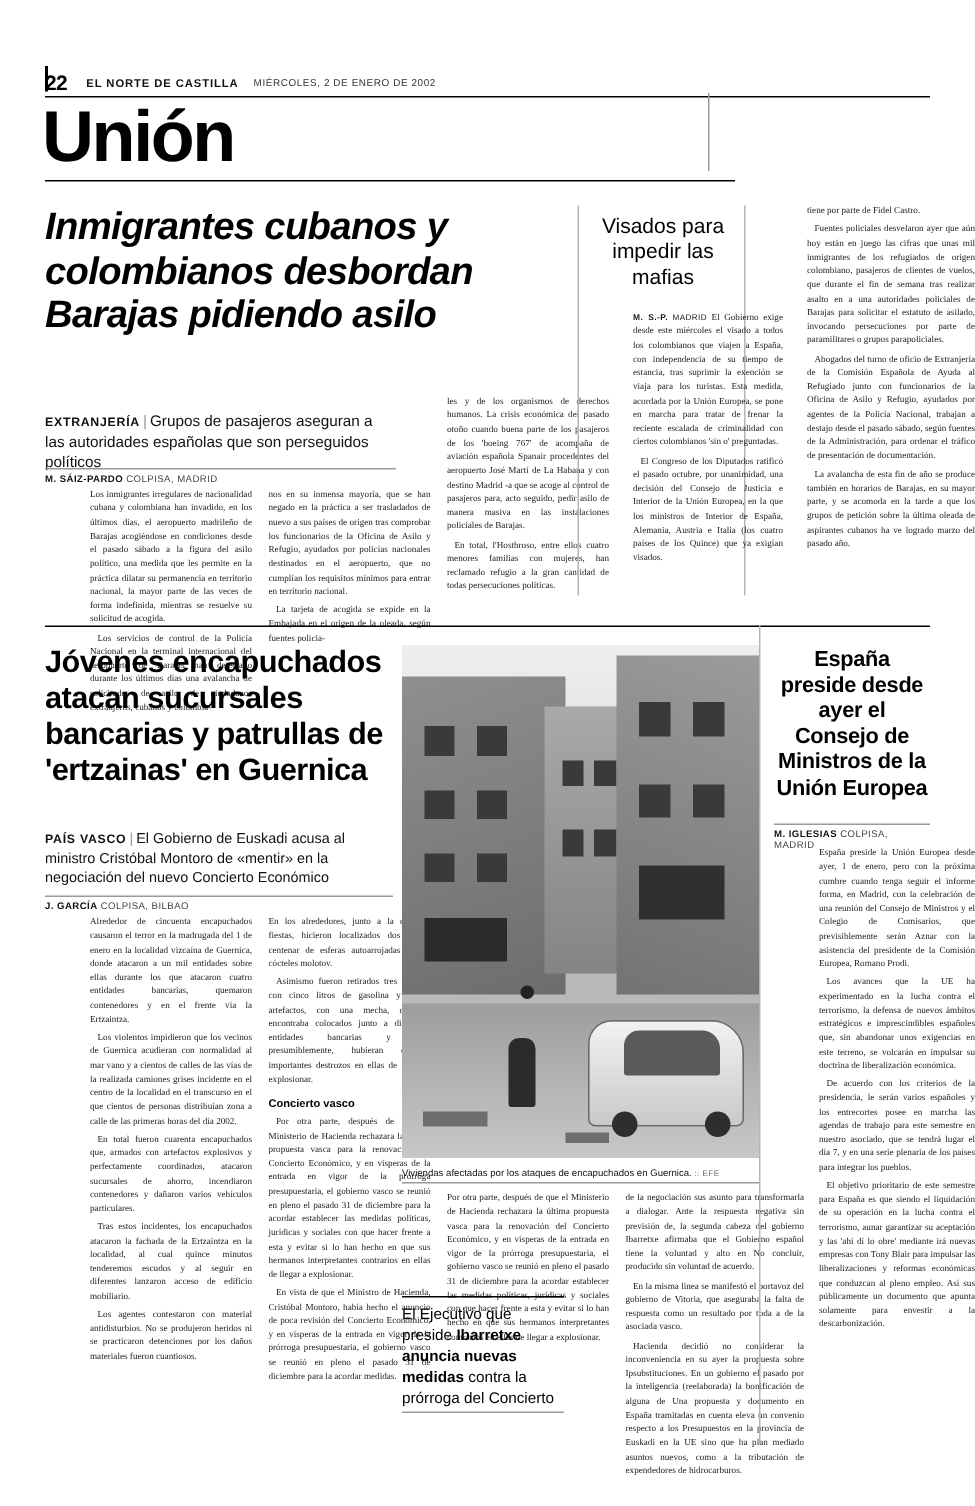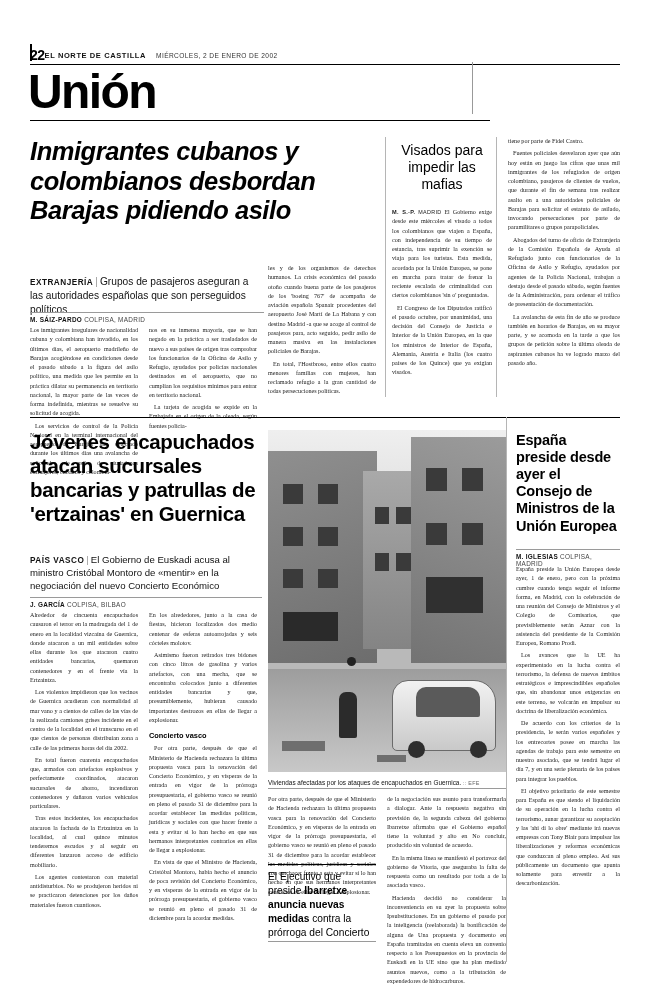--- a/index.html
+++ b/index.html
@@ -29,21 +29,21 @@
     height: 18px;
     display: flex;
     align-items: center;
   }
   .folio {
     font-family: "Liberation Sans", sans-serif;
     font-weight: bold;
     font-size: 14px;
     letter-spacing: -0.5px;
     color: #000;
-    margin-right: 0;
+    margin-right: 13px;
   }
   .folio-rule {
     position: absolute;
     left: 30px; top: 44px;
     width: 2px; height: 17px;
     background: #000;
   }
   .paper-name {
     font-family: "Liberation Sans", sans-serif;
     font-weight: bold;
@@ -143,20 +143,21 @@
   .byline .org { color: #444; font-weight: normal; }
 
   
   .bodytext {
     font-family: "Liberation Serif", serif;
     font-size: 6.1px;
     line-height: 1.52;
     text-align: justify;
     color: #1a1a1a;
     hyphens: auto;
+    margin-left: 30px;
   }
   .bodytext p { margin: 0 0 3px 0; text-indent: 5px; }
   .bodytext p:first-child { text-indent: 0; }
 
   
   .col { position: absolute; }
 
   .vline {
     position: absolute;
     width: 1px; background: #b5b5b5;
@@ -190,20 +191,21 @@
   }
 
   
   .a3-head {
     font-family: "Liberation Sans", sans-serif;
     font-weight: bold;
     font-size: 14.5px;
     line-height: 1.18;
     letter-spacing: -0.2px;
     color: #000;
+    text-align: center;
   }
 
   
   .subhead {
     font-family: "Liberation Sans", sans-serif;
     font-weight: bold;
     font-size: 7.4px;
     margin: 5px 0 3px 0;
     color: #000;
   }

